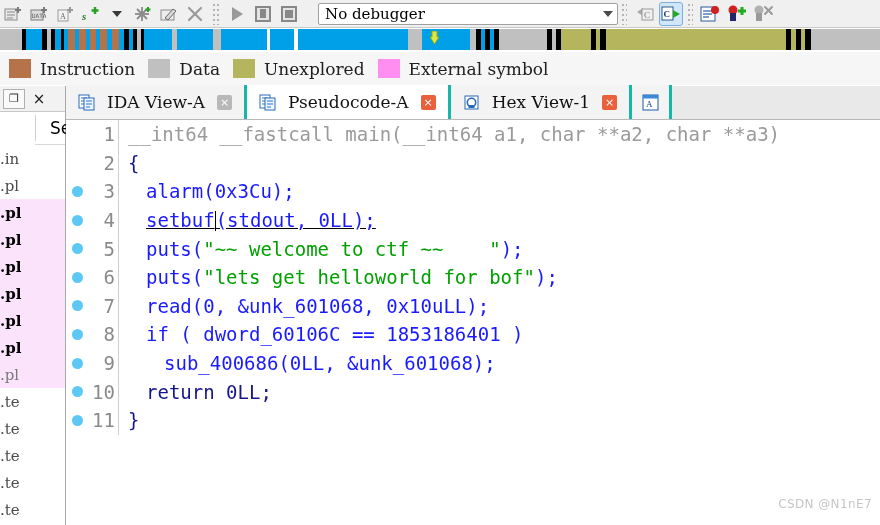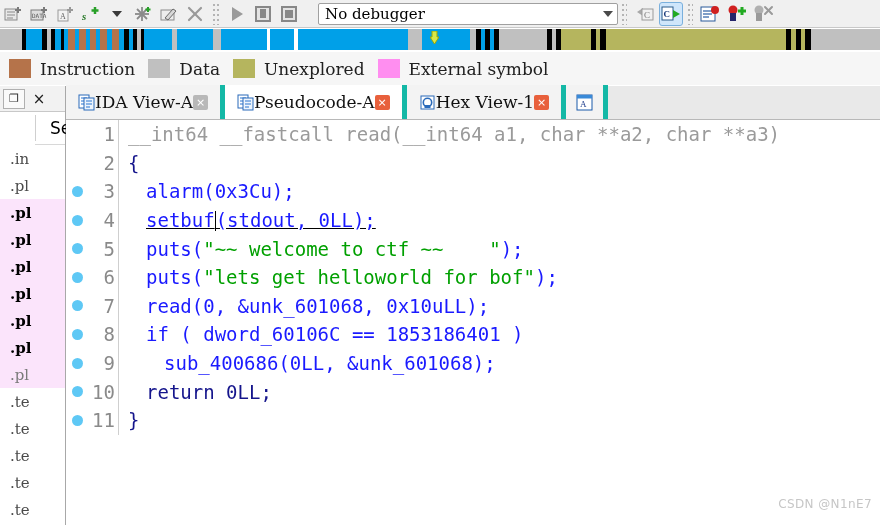--- a/index.html
+++ b/index.html
@@ -57,32 +57,32 @@
     font-size:11px;color:#333; }
   .ld-x { margin-left:4px; border:none; background:transparent;
     font-size:15px; color:#222; width:20px; }
   #ld-head { height:33px; background:#ffffff; display:flex; align-items:center;
     border-bottom:1px solid #d8d8d8;margin-left:35px; }
   #ld-head .hcell { padding-left:14px; font-family:"DejaVu Sans",sans-serif;
     font-size:17px; color:#000; border-left:1px solid #cfcfcf;
     height:26px; display:flex; align-items:center; }
   #ld-list { position:relative; height:380px; overflow:hidden; }
   .seg-row { height:27px; display:flex; align-items:center;
-    padding-left:10px; font-family:"DejaVu Serif", serif; font-size:15px;
+    font-family:"DejaVu Serif", serif; font-size:15px;
     color:#4a4a4a; white-space:nowrap; }
   .seg-row.sel { background:#fbe4fb; color:#000; font-weight:bold;
     font-family:"DejaVu Serif", serif; }
   .seg-row.dim { background:#fbe4fb; color:#7a7a7a; font-weight:normal; }
 
   
   #tabbar { position:absolute; left:66px; top:86px; width:814px; height:34px;
     background:#e9e9e9; border-bottom:1px solid #b8b8b8; display:flex;
     align-items:flex-end; }
   .tab { height:34px; display:flex; align-items:center; padding:0 12px;
-    background:#f3f3f3; border-right:5px solid #14b8a6; }
+    background:#f3f3f3; border-right:3px solid #14b8a6; gap:12px; }
   .tab.active { background:#ffffff; }
   .tab-label { font-family:"DejaVu Serif", serif; font-size:17px; color:#111; }
   .tab-ico { width:17px; height:17px; position:relative; flex:none; }
   .tab-close { width:15px;height:15px;border-radius:2px;
     display:flex;align-items:center;justify-content:center;
     font-size:11px;color:#fff;font-family:"DejaVu Sans",sans-serif;
     line-height:1; }
   .tc-grey { background:#b8b8b8; }
   .tc-red  { background:#e8603c; }
 
@@ -402,21 +402,21 @@
     <div class="tab" style="padding: 0px 10px;">
       <span class="tab-ico"><svg width="17" height="17" viewBox="0 0 17 17">
           <rect x="1" y="1" width="15" height="15" fill="#fff" stroke="#1a5aaa"></rect>
           <rect x="1" y="1" width="15" height="3.5" fill="#3a8ad8"></rect>
           <text x="4" y="13" font-size="9" fill="#1a3a8a" font-family="serif">A</text>
         </svg></span>
     </div>
   </div>
 
 <div id="code">
-    <div class="cl"><span class="bullet"></span><span class="lnum">1</span><span class="gutter"></span><span style="padding-left: 0px;"><span class="k-grey">__int64 __fastcall read(__int64 a1, char **a2, char **a3)</span></span></div>
+    <div class="cl"><span class="bullet"></span><span class="lnum">1</span><span class="gutter"></span><span style="padding-left: 0px;"><span class="k-grey">__int64 __fastcall main(__int64 a1, char **a2, char **a3)</span></span></div>
     <div class="cl"><span class="bullet"></span><span class="lnum">2</span><span class="gutter"></span><span style="padding-left: 0px;"><span class="k-navy">{</span></span></div>
     <div class="cl"><span class="bullet"><i></i></span><span class="lnum">3</span><span class="gutter"></span><span style="padding-left: 18px;"><span class="k-blue">alarm(0x3Cu);</span></span></div>
     <div class="cl"><span class="bullet"><i></i></span><span class="lnum">4</span><span class="gutter"></span><span style="padding-left: 18px; text-decoration: underline;"><span class="k-blue">setbuf</span><span class="caretbar"></span><span class="k-blue">(stdout, 0LL);</span></span></div>
     <div class="cl"><span class="bullet"><i></i></span><span class="lnum">5</span><span class="gutter"></span><span style="padding-left: 18px;"><span class="k-blue">puts(</span><span class="k-green">"~~ welcome to ctf ~~    "</span><span class="k-blue">);</span></span></div>
     <div class="cl"><span class="bullet"><i></i></span><span class="lnum">6</span><span class="gutter"></span><span style="padding-left: 18px;"><span class="k-blue">puts(</span><span class="k-green">"lets get helloworld for bof"</span><span class="k-blue">);</span></span></div>
     <div class="cl"><span class="bullet"><i></i></span><span class="lnum">7</span><span class="gutter"></span><span style="padding-left: 18px;"><span class="k-blue">read(0, &amp;unk_601068, 0x10uLL);</span></span></div>
     <div class="cl"><span class="bullet"><i></i></span><span class="lnum">8</span><span class="gutter"></span><span style="padding-left: 18px;"><span class="k-blue">if ( dword_60106C == 1853186401 )</span></span></div>
     <div class="cl"><span class="bullet"><i></i></span><span class="lnum">9</span><span class="gutter"></span><span style="padding-left: 36px;"><span class="k-blue">sub_400686(0LL, &amp;unk_601068);</span></span></div>
     <div class="cl"><span class="bullet"><i></i></span><span class="lnum">10</span><span class="gutter"></span><span style="padding-left: 18px;"><span class="k-navy">return 0LL;</span></span></div>
     <div class="cl"><span class="bullet"><i></i></span><span class="lnum">11</span><span class="gutter"></span><span style="padding-left: 0px;"><span class="k-navy">}</span></span></div>

